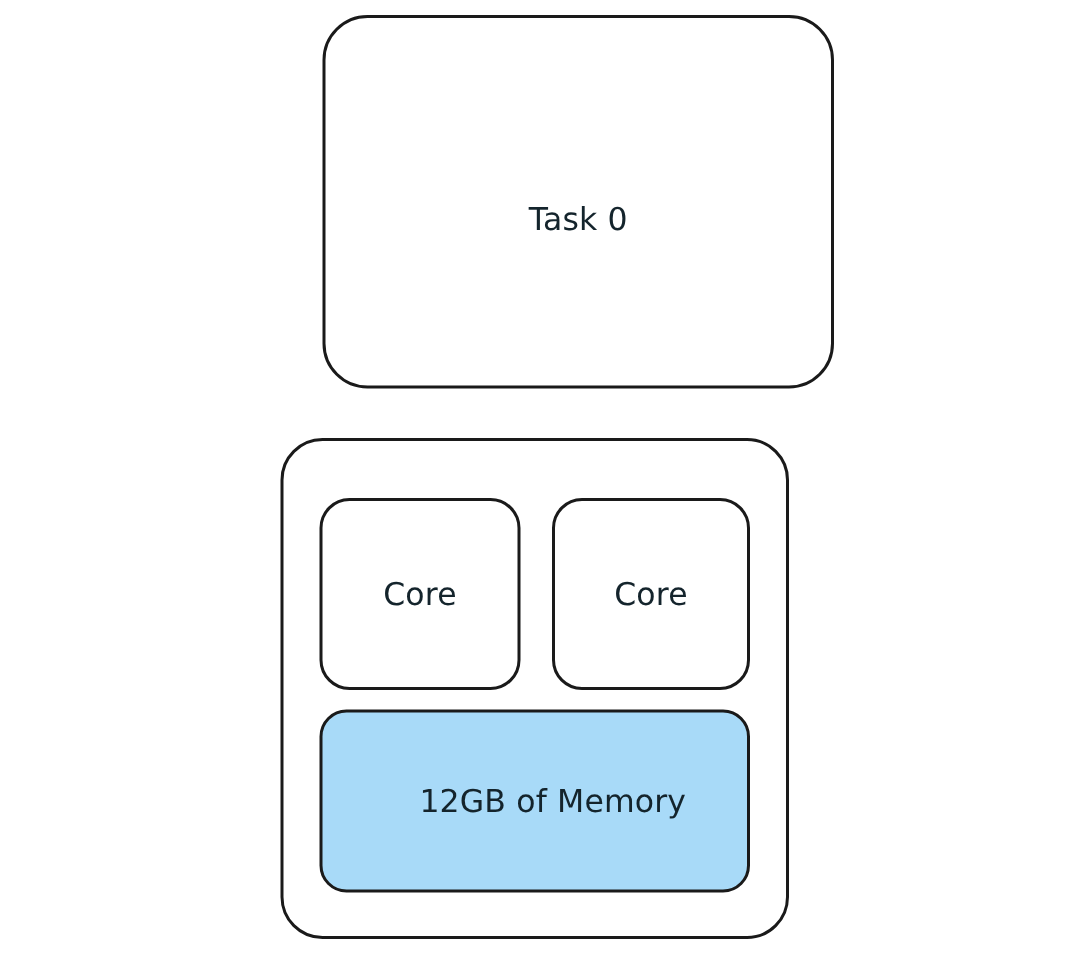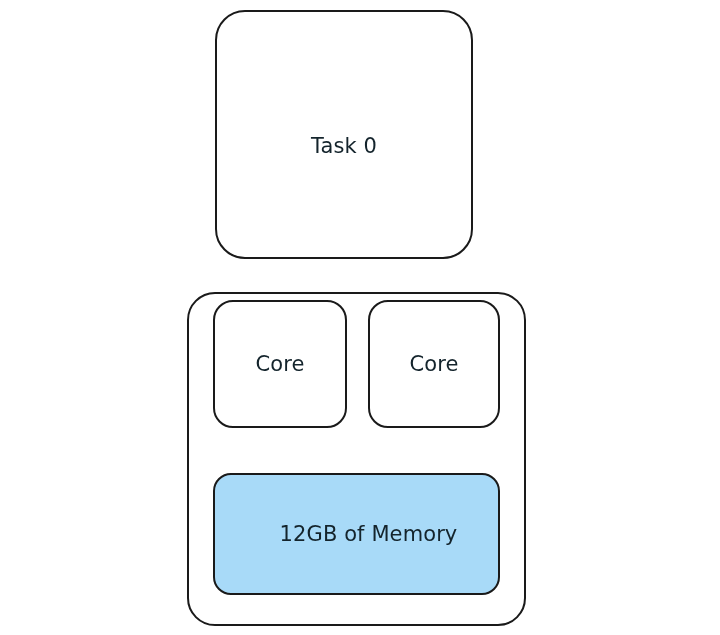--- a/index.html
+++ b/index.html
@@ -36,21 +36,21 @@
     letter-spacing: 0.1px;
     color: #14242c;
     white-space: nowrap;
     text-align: center;
   }
 
   
   .task-box {
     left: 215px;
     top: 10px;
-    width: 258px;
+    width: 341px;
     height: 249px;
     border-radius: 30px;
   }
   .task-box .node-label {
     
     position: relative;
     top: 12px;
   }
 
   
@@ -58,21 +58,21 @@
     left: 187px;
     top: 292px;
     width: 339px;
     height: 334px;
     border-radius: 28px;
     display: block;
   }
 
   
   .core-box {
-    top: 300px;
+    top: 332px;
     width: 134px;
     height: 128px;
     border-radius: 20px;
   }
   .core-box.core-0 { left: 213px; }
   .core-box.core-1 { left: 368px; width: 132px; }
 
   
   .memory-box {
     left: 213px;

